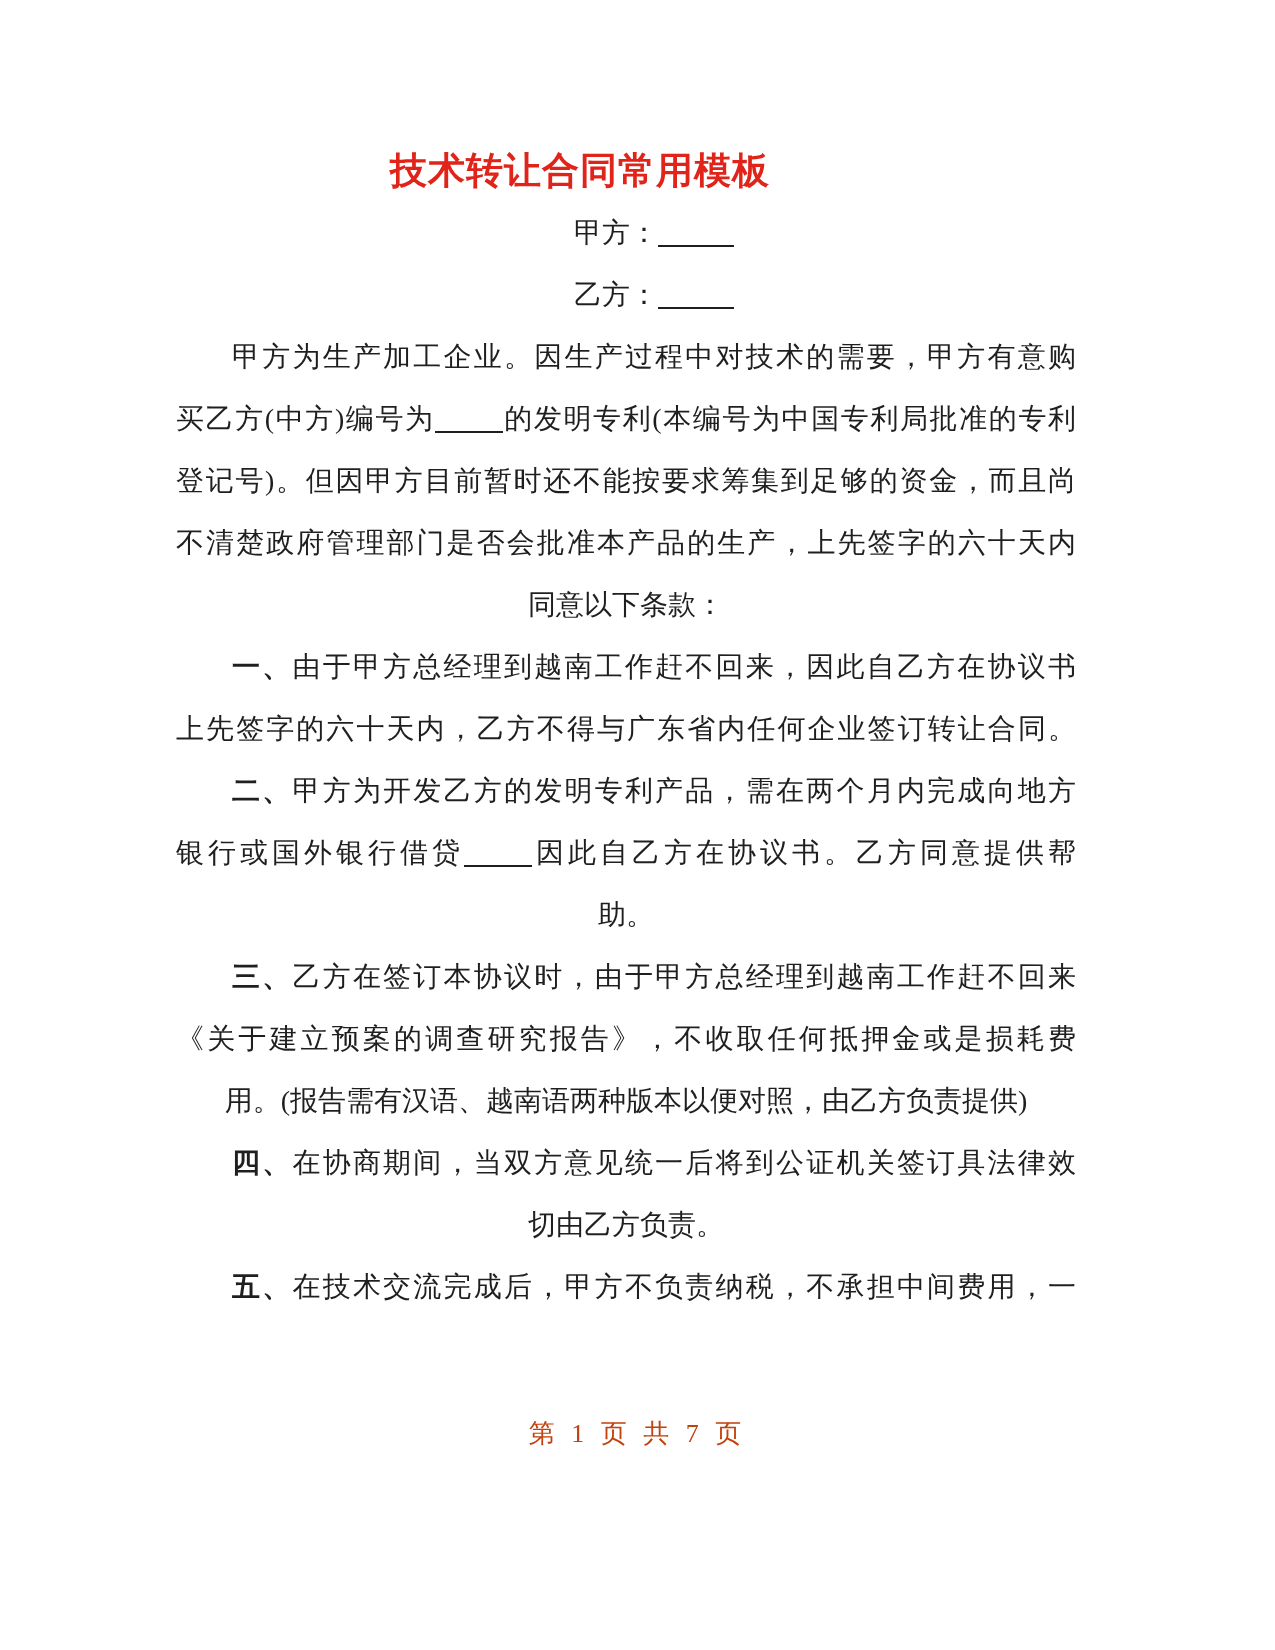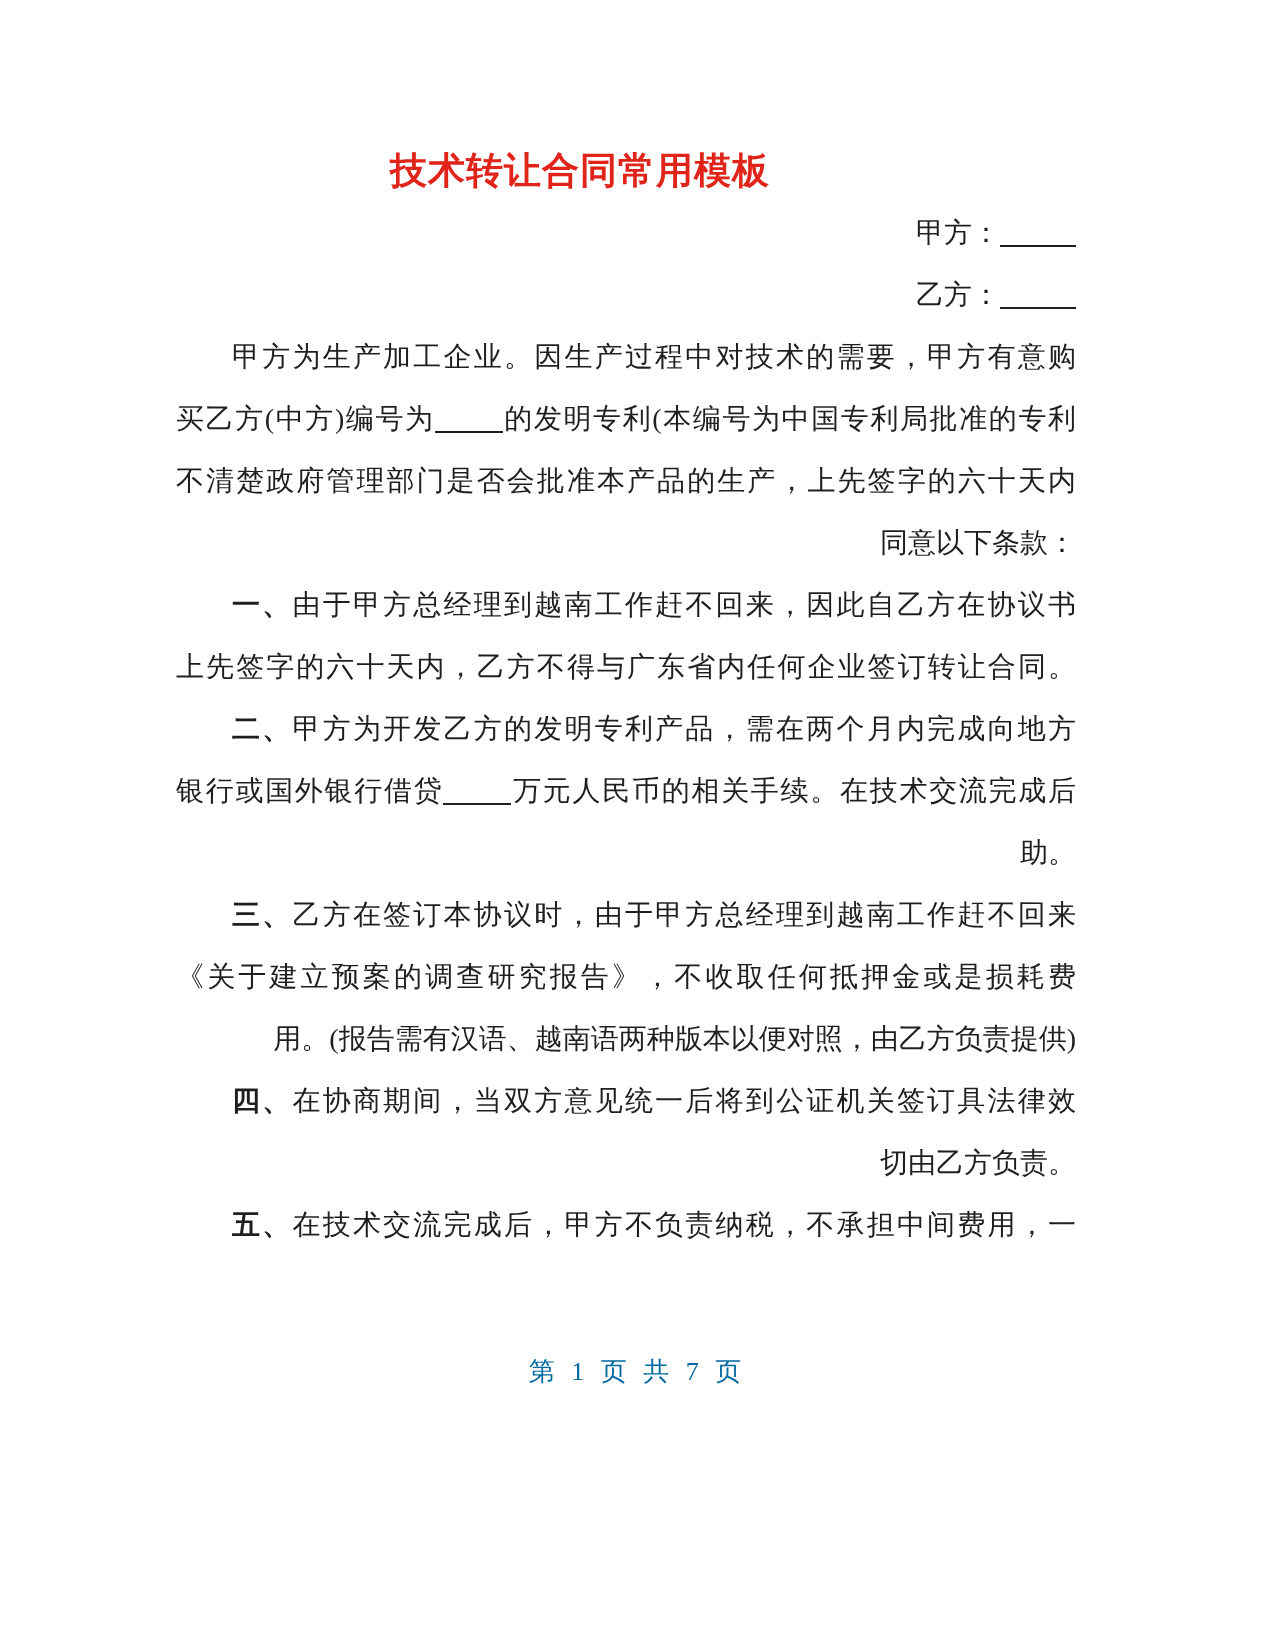--- a/index.html
+++ b/index.html
@@ -30,21 +30,21 @@
   }
   .doc-content {
     margin-left: 176px;
     width: 900px;
   }
   .line {
     font-size: 28px;
     line-height: 62px;
     height: 62px;
     color: #1f1f1f;
-    text-align: right;
+    text-align: center;
     font-family: "Liberation Serif", serif;
   }
   .line.j {
     text-align: justify;
     text-align-last: justify;
   }
   .line.in {
     text-indent: 56px;
   }
   .line b {
@@ -56,41 +56,42 @@
     border-bottom: 2px solid #1f1f1f;
     vertical-align: -5px;
   }
   .doc-footer {
     margin-top: 85px;
     width: 1275px;
     text-align: center;
     font-size: 26px;
     line-height: 62px;
     letter-spacing: 5px;
-    color: #0369a1;
+    color: #c2410c;
     font-family: "Liberation Serif", serif;
   }
 </style>
 </head>
 <body>
 
 <div class="page">
   <h1 class="doc-title" style="color: rgb(224, 36, 26);">技术转让合同常用模板</h1>
 
   <div class="doc-content">
       <div class="line in"><span>甲方：</span><span class="blank" style="width: 76px;"></span></div>
       <div class="line in"><span>乙方：</span><span class="blank" style="width: 76px;"></span></div>
       <div class="line j in"><span>甲方为生产加工企业。因生产过程中对技术的需要，甲方有意购</span></div>
       <div class="line j"><span>买乙方(中方)编号为</span><span class="blank" style="width: 68px;"></span><span>的发明专利(本编号为中国专利局批准的专利</span></div>
+      <div class="line j"><span>登记号)。但因甲方目前暂时还不能按要求筹集到足够的资金，而且尚</span></div>
       <div class="line j"><span>不清楚政府管理部门是否会批准本产品的生产，上先签字的六十天内</span></div>
       <div class="line"><span>同意以下条款：</span></div>
       <div class="line j in"><b>一、</b><span>由于甲方总经理到越南工作赶不回来，因此自乙方在协议书</span></div>
       <div class="line j"><span>上先签字的六十天内，乙方不得与广东省内任何企业签订转让合同。</span></div>
       <div class="line j in"><b>二、</b><span>甲方为开发乙方的发明专利产品，需在两个月内完成向地方</span></div>
-      <div class="line j"><span>银行或国外银行借贷</span><span class="blank" style="width: 68px;"></span><span>万元人民币的相关手续。在技术交流完成后</span></div>
+      <div class="line j"><span>银行或国外银行借贷</span><span class="blank" style="width: 68px;"></span><span>因此自乙方在协议书。乙方同意提供帮</span></div>
       <div class="line"><span>助。</span></div>
       <div class="line j in"><b>三、</b><span>乙方在签订本协议时，由于甲方总经理到越南工作赶不回来</span></div>
       <div class="line j"><span>《关于建立预案的调查研究报告》，不收取任何抵押金或是损耗费</span></div>
       <div class="line"><span>用。(报告需有汉语、越南语两种版本以便对照，由乙方负责提供)</span></div>
       <div class="line j in"><b>四、</b><span>在协商期间，当双方意见统一后将到公证机关签订具法律效</span></div>
       <div class="line"><span>切由乙方负责。</span></div>
       <div class="line j in"><b>五、</b><span>在技术交流完成后，甲方不负责纳税，不承担中间费用，一</span></div>
     </div>
 
   <div class="doc-footer">第 1 页 共 7 页</div>

